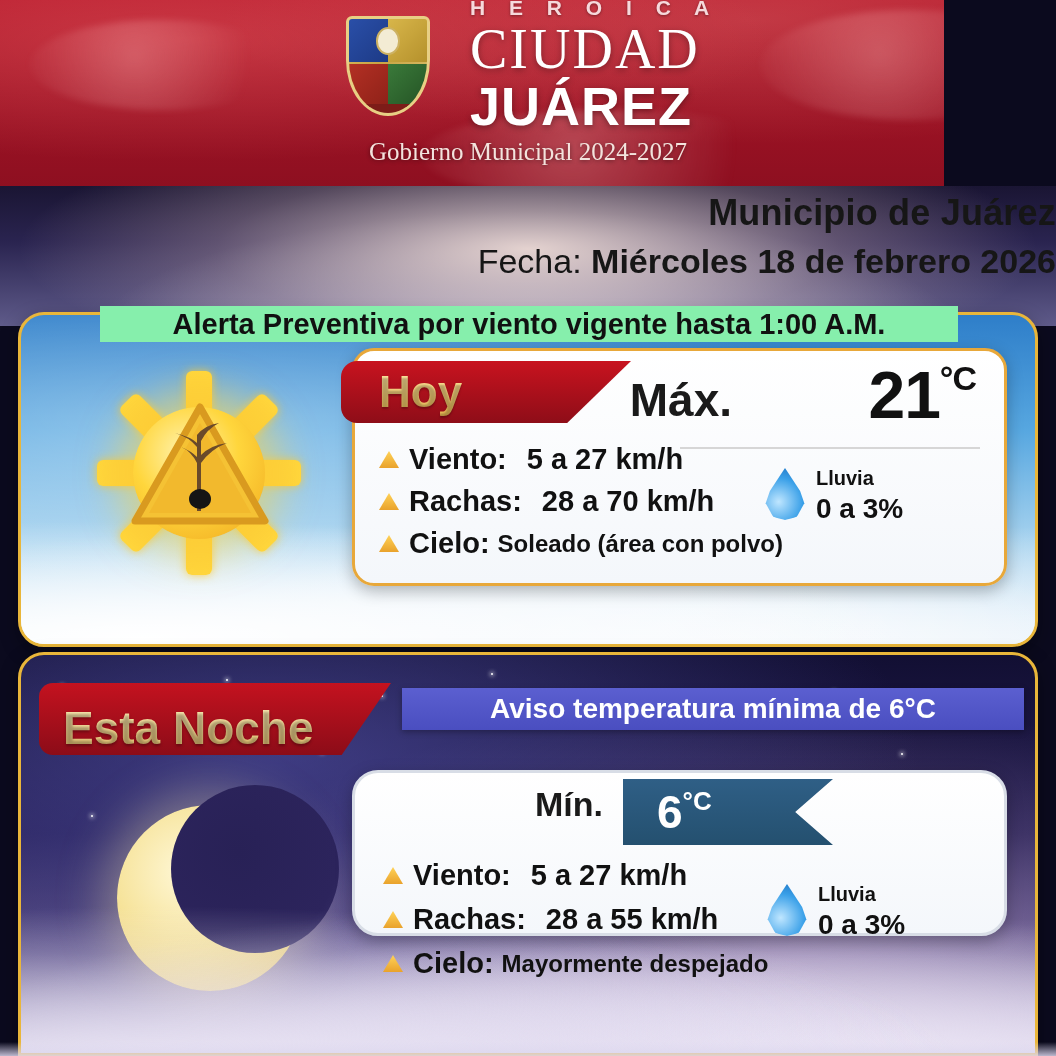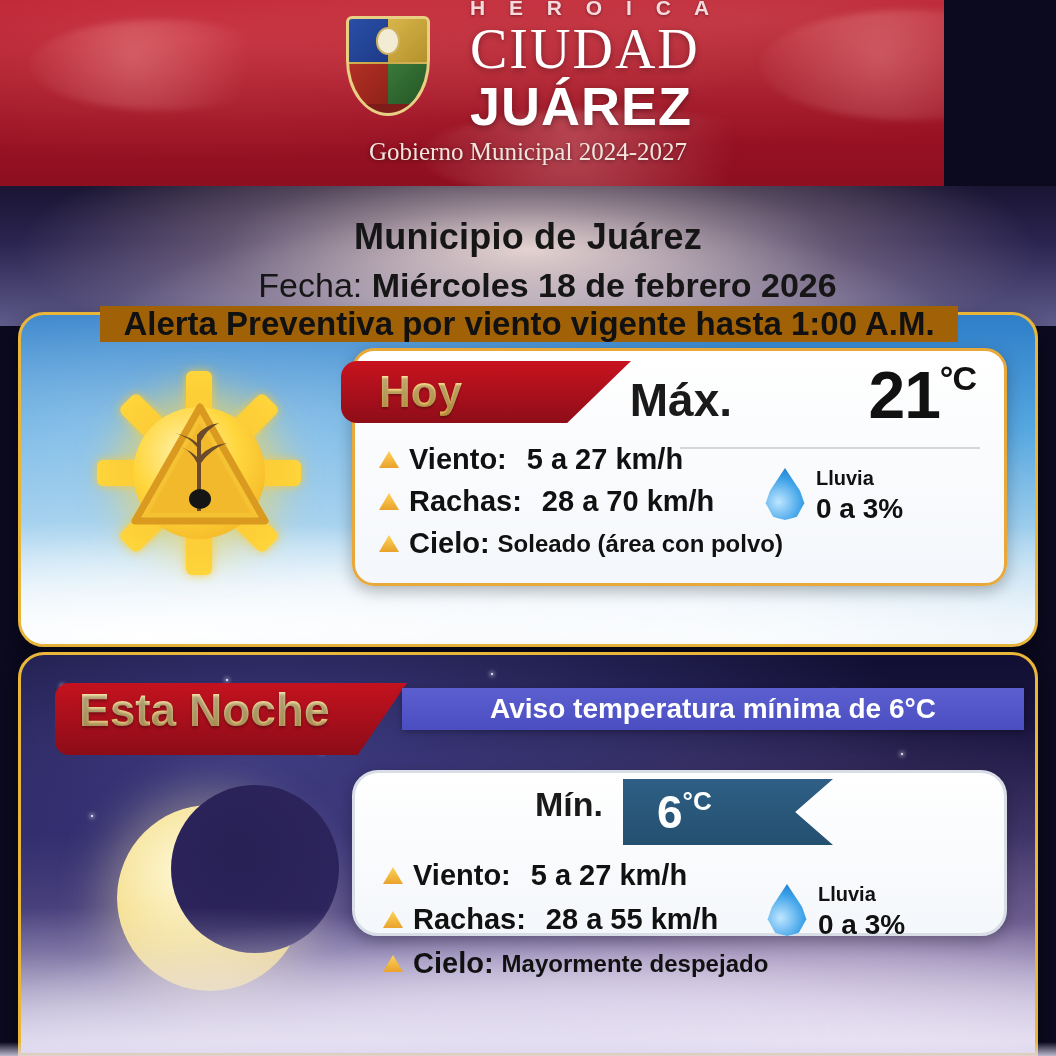--- a/index.html
+++ b/index.html
@@ -81,38 +81,38 @@
       radial-gradient(ellipse at 50% 120%, rgba(255,255,255,0.55) 0%, rgba(255,255,255,0) 60%),
       linear-gradient(180deg, #1a1533 0%, #2a2450 40%, #5f5b8a 100%);
     overflow: hidden;
   }
   .title-band::after {
     content: ""; position: absolute; left: -5%; top: -60%;
     width: 110%; height: 150%;
     background: radial-gradient(ellipse at 50% 70%, rgba(255,235,225,0.85) 0%, rgba(255,220,210,0.25) 38%, rgba(255,220,210,0) 62%);
   }
   .title-wrap {
-    position: absolute; top: 216px; left: 0; width: 1056px;
-    text-align: center; z-index: 6;
+    position: absolute; top: 192px; left: 0; width: 1056px;
+    text-align: right; z-index: 6;
   }
   .t-muni {
     font-size: 36px; font-weight: 700; color: #161616; letter-spacing: .2px;
   }
   .t-fecha {
     margin-top: 8px; font-size: 34px; font-weight: 700; color: #161616;
   }
   .t-fecha .lbl { font-weight: 400; margin-left: 39px; }
   .t-fecha .val { font-weight: 800; }
 
   
   .alert-bar {
     position: absolute; top: 306px; left: 100px; width: 858px; height: 36px;
-    background: #a16207; z-index: 9;
+    background: #86efac; z-index: 9;
     display: flex; align-items: center; justify-content: center;
-    color: #111; font-size: 33px; font-weight: 700;
+    color: #111; font-size: 29px; font-weight: 700;
   }
 
   
   .day-panel {
     position: absolute; top: 312px; left: 18px; width: 1020px; height: 335px;
     border-radius: 26px;
     background:
       radial-gradient(ellipse at 18% 35%, rgba(255,255,255,0.35) 0%, rgba(255,255,255,0) 55%),
       linear-gradient(180deg, #2e7ec9 0%, #57a7e0 35%, #a9d4ef 70%, #e9f3fb 100%);
     border: 3px solid #e9b63a;
@@ -245,23 +245,22 @@
     position: absolute; left: 150px; top: 130px; width: 168px; height: 168px;
     border-radius: 50%;
     background: radial-gradient(circle at 40% 40%, rgba(40,33,86,1) 0%, rgba(44,36,92,1) 70%, rgba(60,52,110,1) 100%);
     filter: blur(0.5px);
   }
   .ribbon-night {
     position: absolute; left: 18px; top: 28px; width: 352px; height: 72px;
     background: linear-gradient(180deg, #c4121f 0%, #8c0c18 100%);
     border-radius: 14px 0 0 14px;
     clip-path: polygon(0 0, 100% 0, 86% 100%, 0 100%);
-    display: flex; align-items: flex-start;
+    display: flex; align-items: flex-end;
     z-index: 8;
-    margin-left: 16px;
   }
   .ribbon-night .txt {
     margin-left: 24px; font-size: 46px; font-weight: 800;
     background: linear-gradient(180deg,#fff0bd,#e6c06a);
     -webkit-background-clip: text; background-clip: text; color: transparent;
     text-shadow: 0 2px 3px rgba(0,0,0,.3);
   }
   .aviso-bar {
     position: absolute; top: 688px; left: 402px; width: 622px; height: 42px;
     background: linear-gradient(180deg, #5b5fd0 0%, #4a4ec0 100%);

